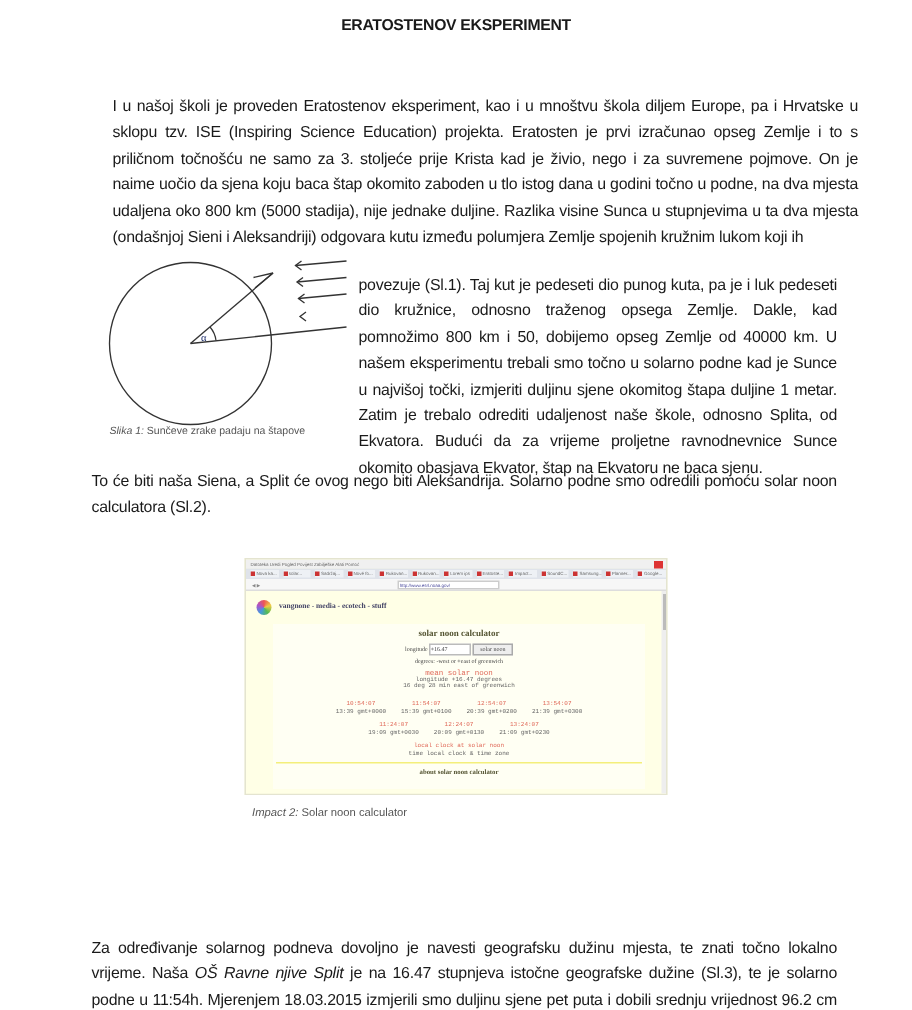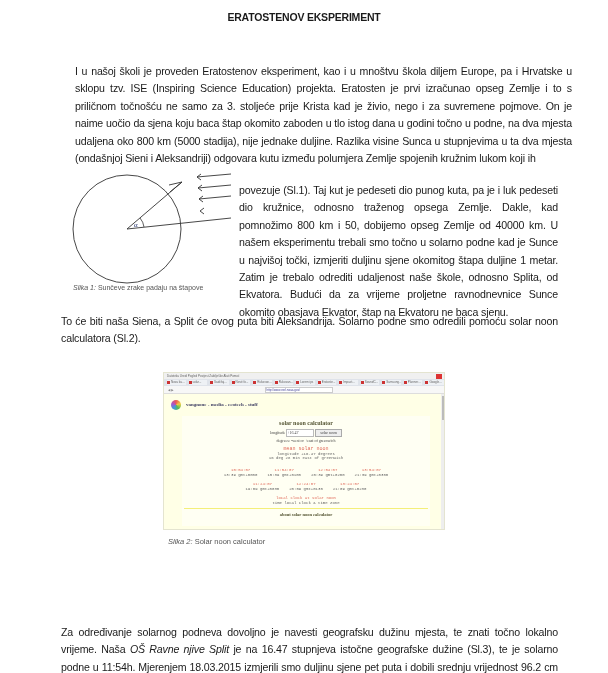--- a/index.html
+++ b/index.html
@@ -66,21 +66,21 @@
     <polyline points="136,15 132,18 136,21"></polyline>
     <line x1="165" y1="26" x2="133" y2="29"></line>
     <polyline points="137,26 133,29 137,32"></polyline>
     <polyline points="138,38 134,41 138,44"></polyline>
   </g>
 </svg>
 <div class="caption cap1"><i>Slika 1:</i><span> Sunčeve zrake padaju na štapove</span></div>
 
 <div class="para p2">povezuje (Sl.1). Taj kut je pedeseti dio punog kuta, pa je i luk pedeseti dio kružnice, odnosno traženog opsega Zemlje. Dakle, kad pomnožimo 800 km i 50, dobijemo opseg Zemlje od 40000 km. U našem eksperimentu trebali smo točno u solarno podne kad je Sunce u najvišoj točki, izmjeriti duljinu sjene okomitog štapa duljine 1 metar. Zatim je trebalo odrediti udaljenost naše škole, odnosno Splita, od Ekvatora. Budući da za vrijeme proljetne ravnodnevnice Sunce okomito obasjava Ekvator, štap na Ekvatoru ne baca sjenu.</div>
 
-<div class="para p3">To će biti naša Siena, a Split će ovog puta biti Aleksandrija. Solarno podne smo odredili pomoću solar noon calculatora (Sl.2).</div>
+<div class="para p3">To će biti naša Siena, a Split će ovog nego biti Aleksandrija. Solarno podne smo odredili pomoću solar noon calculatora (Sl.2).</div>
 
 <div class="shot">
   <div class="browser-menu">Datoteka  Uredi  Pogled  Povijest  Zabilješke  Alati  Pomoć</div>
   <div class="browser-tabs" id="tabstrip">
       <div class="btab"><span class="dot"></span><span>Nova ka...</span></div>
       <div class="btab"><span class="dot"></span><span>solar...</span></div>
       <div class="btab"><span class="dot"></span><span>Sadržaj...</span></div>
       <div class="btab"><span class="dot"></span><span>Nové fo...</span></div>
       <div class="btab"><span class="dot"></span><span>Rukovan...</span></div>
       <div class="btab"><span class="dot"></span><span>Rukovan...</span></div>
@@ -150,15 +150,15 @@
         <div>time local clock &amp; time zone</div>
       </div>
       <div class="hr"></div>
       <div class="about">about solar noon calculator</div>
     </div>
     <div class="scroll" style="top:0;">
         <div class="thumb"></div>
       </div>
   </div>
 </div>
-<div class="caption cap2"><i>Slika 2:</i><span> Solar noon calculator</span></div>
+<div class="caption cap2"><i>Impact 2:</i><span> Solar noon calculator</span></div>
 
 <div class="para p4"><span>Za određivanje solarnog podneva dovoljno je navesti geografsku dužinu mjesta, te znati točno lokalno vrijeme. Naša </span><i>OŠ Ravne njive Split</i><span> je na 16.47 stupnjeva istočne geografske dužine (Sl.3), te je solarno podne u 11:54h. Mjerenjem 18.03.2015 izmjerili smo duljinu sjene pet puta i dobili srednju vrijednost 96.2 cm što odgovara kutu od 43,9 stupnjeva između štapa i hipotenuze pravokutnog trokuta kojeg su katete štap i njegova sjena (Sl.4).</span></div>
 
 </body></html>

